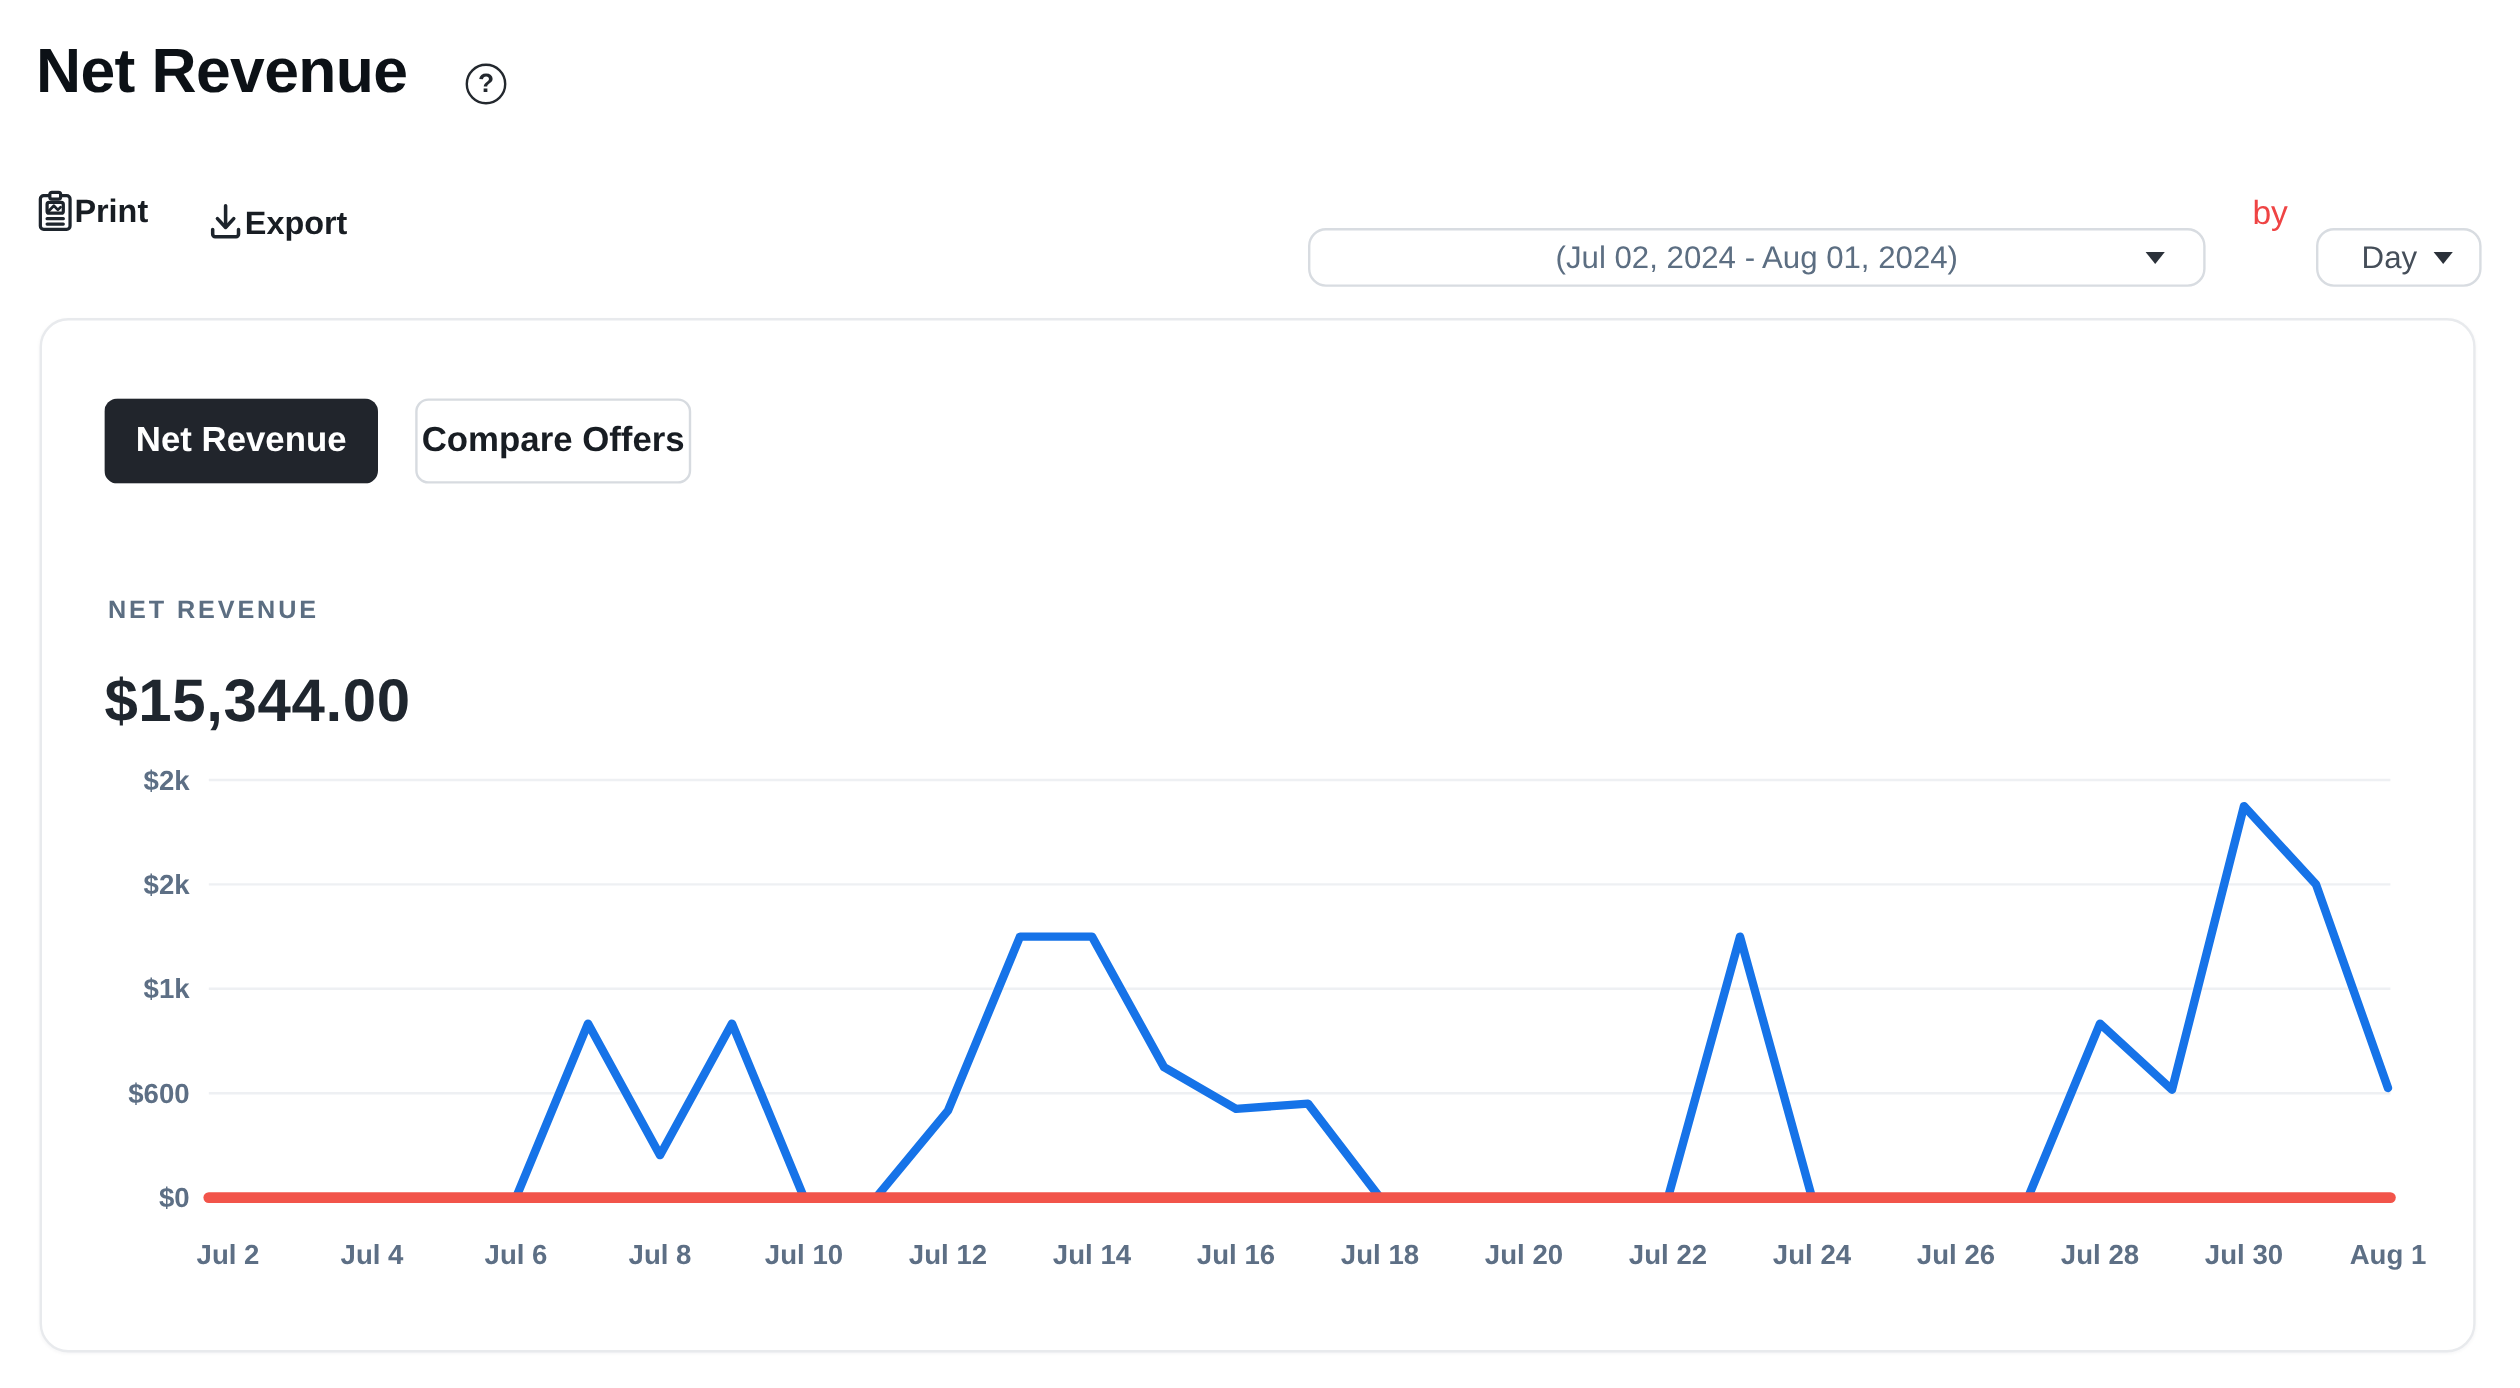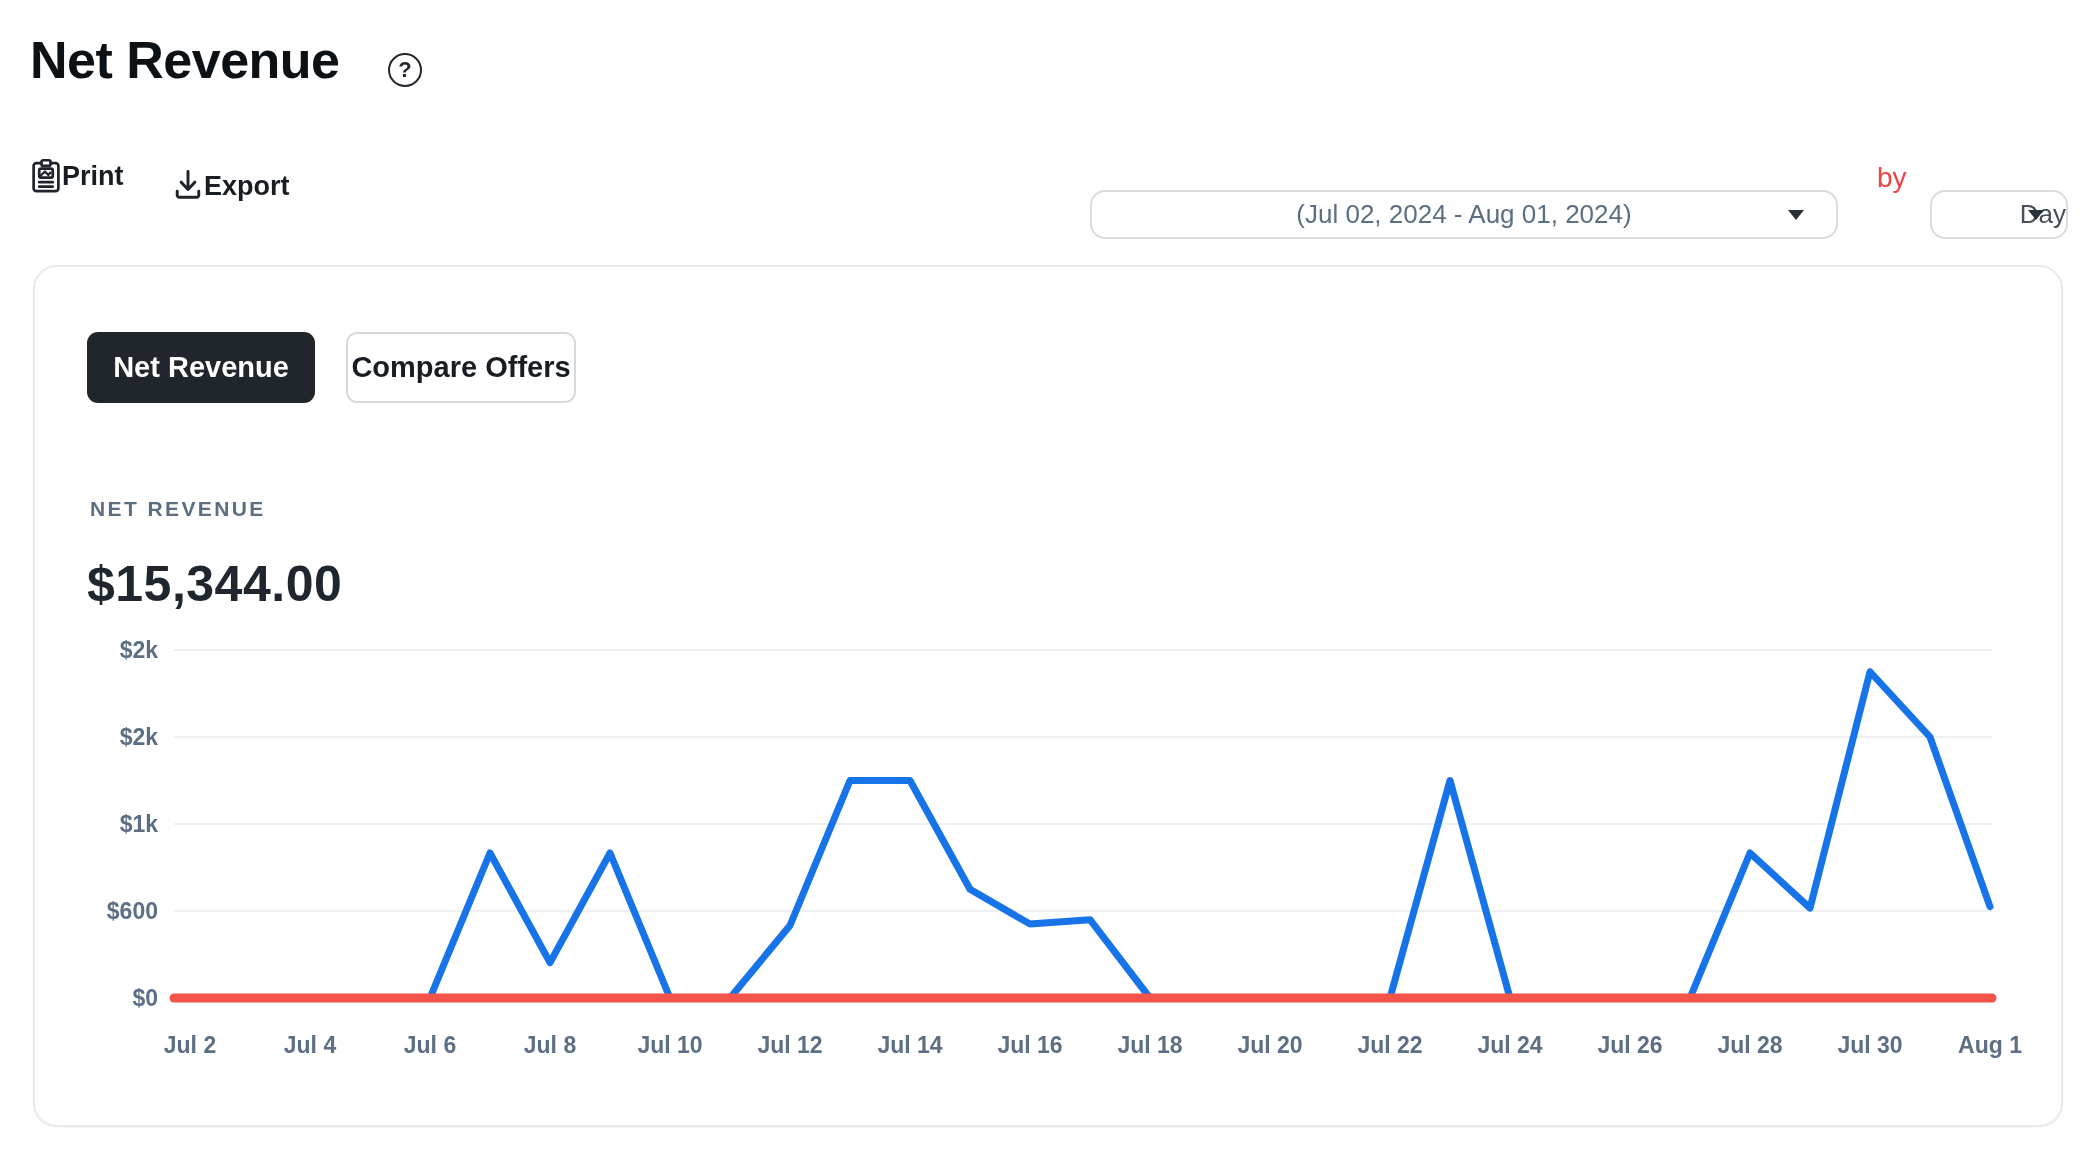--- a/index.html
+++ b/index.html
@@ -11,21 +11,21 @@
 
   .tool-btn { position:absolute; top:150px; display:flex; align-items:center; gap:0; height:52px; font-size:27px; font-weight:700; color:#181d23; cursor:pointer; background:none; border:none; }
   #print-btn { left:30px; }
   #export-btn { left:172px;align-items:flex-end; }
   .tool-btn svg { display:block; }
 
   .pill { position:absolute; top:150px; height:49px; border:2px solid #d8dce1; border-radius:15px; background:#fff; display:flex; align-items:center; color:#5c6e82; font-size:26px; cursor:pointer;margin-top:40px; }
   #date-pill { left:1090px; width:748px; justify-content:center; }
   #date-pill .caret { position:absolute; right:32px; }
   #by-label { position:absolute; left:1877px; top:162px; font-size:28px; color:#ef4444;text-align:right; }
-  #day-pill { left:1930px; width:138px; padding-left:26px; color:#454e59;justify-content:flex-end; }
+  #day-pill { left:1930px; width:138px; padding-left:36px; color:#454e59; }
   #day-pill .caret { position:absolute; right:22px; }
   .caret { width:0; height:0; border-left:8px solid transparent; border-right:8px solid transparent; border-top:10px solid #2b313a; }
 
   .card { position:absolute; left:33px; top:265px; width:2030px; height:862px; background:#fff; border:2px solid #e8eaed; border-radius:24px; box-shadow:0 1px 3px rgba(20,30,40,0.04); }
 
   .tab { position:absolute; top:65px; height:71px; border-radius:11px; font-size:29px; font-weight:700; display:flex; align-items:center; justify-content:center; cursor:pointer; border:2px solid transparent; }
   #tab-net-revenue { left:52px; width:228px; background:#21252c; color:#ffffff; }
   #tab-compare-offers { left:311px; width:230px; background:#ffffff; color:#181d23; border-color:#d7dbe0; }
 
   .metric-label { position:absolute; left:55px; top:230px; font-size:21px; font-weight:700; letter-spacing:2.4px; color:#5c6e82; }

